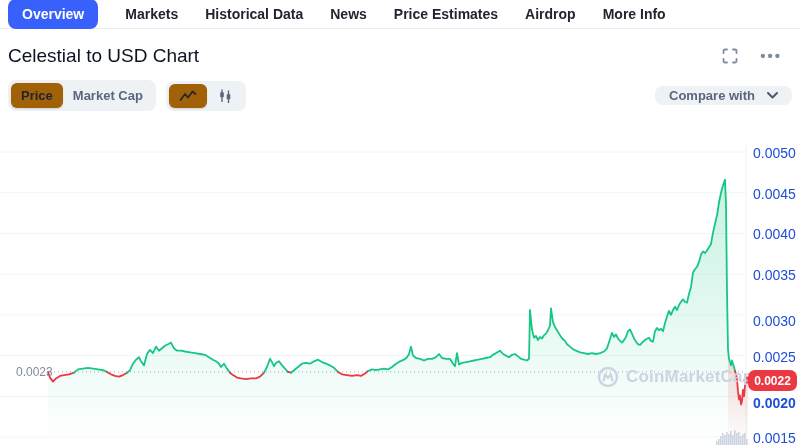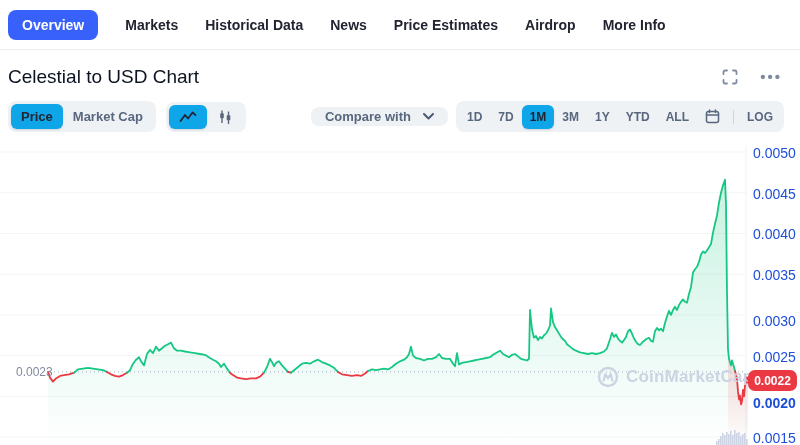--- a/index.html
+++ b/index.html
@@ -1,38 +1,38 @@
 <!DOCTYPE html>
 <html><head>
 <meta charset="utf-8">
 <style>
   * { margin:0; padding:0; box-sizing:border-box; }
   html,body { width:800px; height:445px; overflow:hidden; background:#fff;
               font-family:"Liberation Sans", sans-serif; position:relative; }
 
   
-  .nav { display:flex; align-items:center; height:50px; padding:0 8px; gap:27px;
+  .nav { display:flex; align-items:center; height:29px; padding:0 8px; gap:27px;
          border-bottom:1px solid #ecedf1; }
   .nav-item { font-size:14px; font-weight:700; color:#222531; cursor:pointer; white-space:nowrap; }
   .nav-item.active { background:#3861fb; color:#fff; padding:7px 14px; border-radius:8px; }
 
   
   .header { display:flex; align-items:center; justify-content:space-between;
             padding:16px 18px 0 8px; }
   .page-title { font-size:19px; font-weight:400; color:#0d1421; }
   .header-icons { display:flex; align-items:center; gap:22px; color:#7d8aa0; }
   .hicon { cursor:pointer; display:flex; align-items:center; }
   .dots { font-size:15px; letter-spacing:2px; color:#7d8aa0; font-weight:700; line-height:10px; }
 
   
   .controls { display:flex; align-items:center; padding:0 8px; margin-top:13px; position:relative; z-index:2; }
   .seg { background:#eff2f5; border-radius:8px; padding:3px; display:flex; align-items:center; }
   .chip { padding:5px 10px; font-size:13px; font-weight:700; color:#58667e;
           border-radius:6px; cursor:pointer; white-space:nowrap; display:flex; align-items:center; }
-  .chip.active { background:#0ea5e9; color:#222531; box-shadow:0 1px 2px rgba(128,138,157,.30); }
+  .chip.active { background:#a16207; color:#222531; box-shadow:0 1px 2px rgba(128,138,157,.30); }
   .seg + .seg { margin-left:10px; }
   .compare { margin-left:auto; background:#eff2f5; border-radius:8px; padding:2px 14px;
              display:flex; align-items:center; gap:12px; font-size:13px; font-weight:700;
              color:#58667e; cursor:pointer; }
   .ranges { margin-left:8px; margin-right:8px; }
   .range-chip { padding:5px 8px; font-size:12px; }
   .vdiv { width:1px; height:14px; background:#cfd5dd; margin:0 5px; }
 
   
   #chart-layer { position:absolute; inset:0; pointer-events:none; z-index:1; }
@@ -180,32 +180,13 @@
     </span>
   </div>
 
   <div class="compare">
     <span>Compare with</span>
     <svg width="11" height="7" viewBox="0 0 11 7" fill="none" stroke="#4a5a75" stroke-width="2" stroke-linecap="round" stroke-linejoin="round">
       <polyline points="1,1 5.5,5.5 10,1"></polyline>
     </svg>
   </div>
 
-  <div class="seg ranges">
-    <span class="chip range-chip">1D</span>
-    <span class="chip range-chip">7D</span>
-    <span class="chip range-chip active">1M</span>
-    <span class="chip range-chip">3M</span>
-    <span class="chip range-chip">1Y</span>
-    <span class="chip range-chip">YTD</span>
-    <span class="chip range-chip">ALL</span>
-    <span class="chip range-chip">
-      <svg width="15" height="15" viewBox="0 0 15 15" fill="none" stroke="#58667e" stroke-width="1.5" stroke-linecap="round">
-        <rect x="1.5" y="2.5" width="12" height="11" rx="2"></rect>
-        <line x1="1.5" y1="6" x2="13.5" y2="6"></line>
-        <line x1="4.5" y1="1" x2="4.5" y2="3.5"></line>
-        <line x1="10.5" y1="1" x2="10.5" y2="3.5"></line>
-      </svg>
-    </span>
-    <span class="vdiv"></span>
-    <span class="chip range-chip">LOG</span>
-  </div>
 </div>
 
 </body></html>

